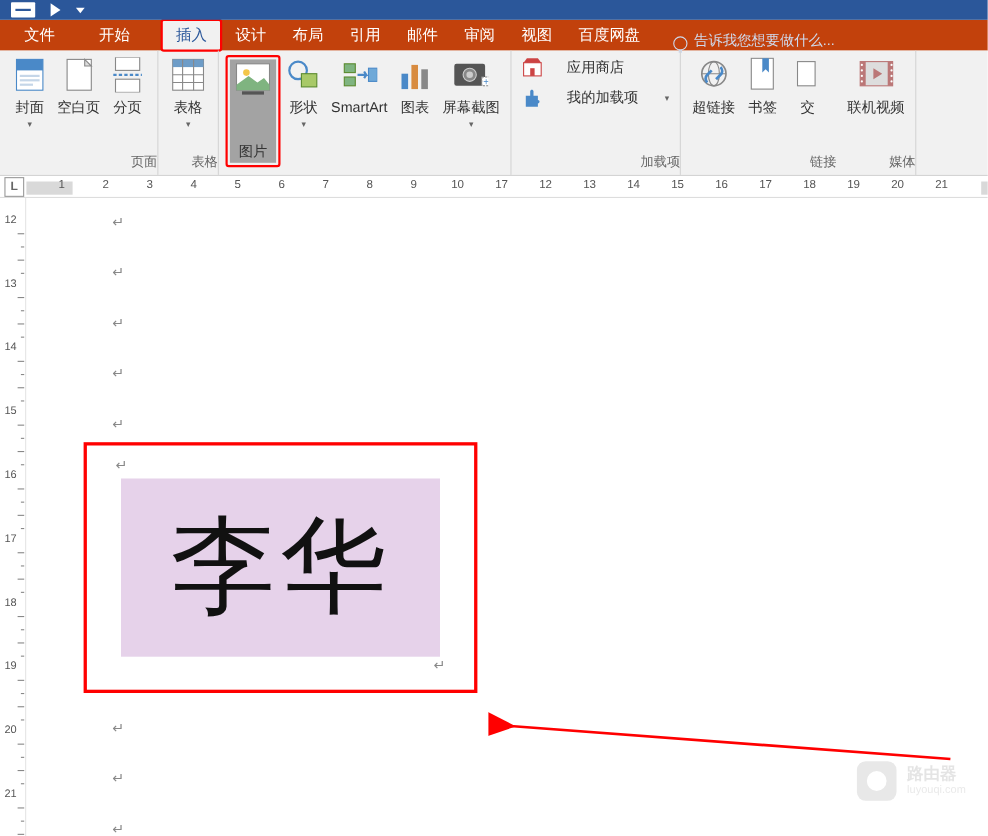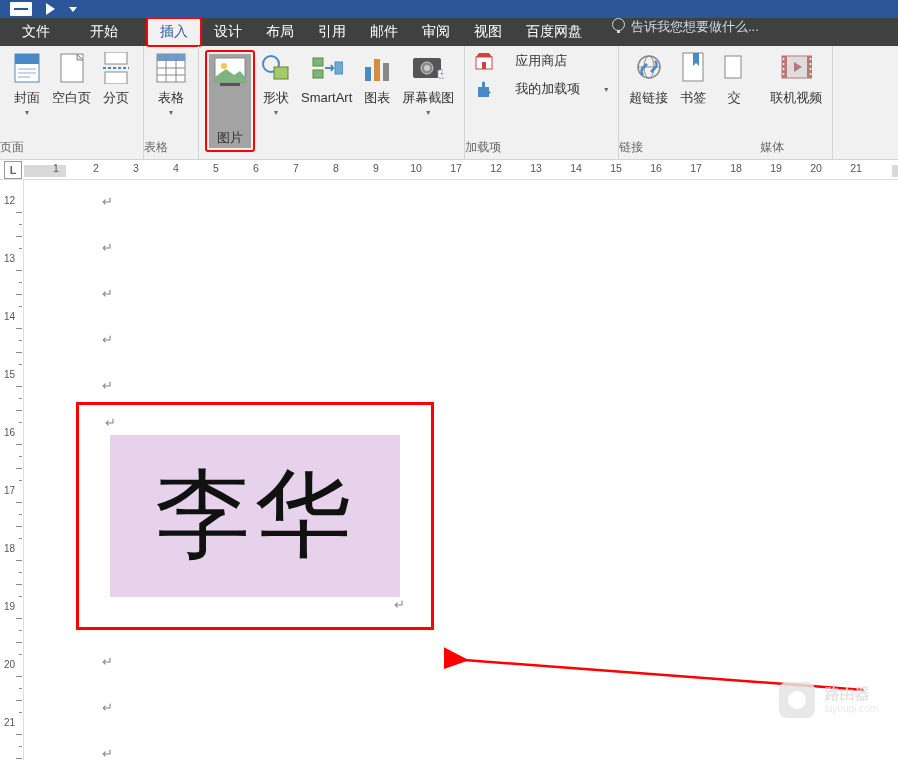--- a/index.html
+++ b/index.html
@@ -19,21 +19,21 @@
       color: #fff;
       font-size: 11px;
     }
     .qat { position: absolute; left: 10px; top: 0; display: flex; gap: 14px; align-items: center; height: 18px; }
     .qat .render-opt { width: 22px; height: 14px; background: #fff; border-radius: 1px; position: relative; }
     .qat .render-opt::after { content:""; position:absolute; top:6px; left:4px; width:14px; height:2px; background:#2b579a; }
     .qat .play-icon { width: 0; height: 0; border-left: 9px solid #fff; border-top: 6px solid transparent; border-bottom: 6px solid transparent; }
     .qat .dropdown-arrow { width: 0; height: 0; border-left: 4px solid transparent; border-right: 4px solid transparent; border-top: 5px solid #fff; }
     .tabs-bar {
       height: 28px;
-      background: #404040;
+      background: #c2410c;
       display: flex;
       align-items: stretch;
       padding-left: 10px;
       color: #fff;
     }
     .tab {
       padding: 0 12px;
       display: flex;
       align-items: center;
       font-size: 14px;
@@ -47,21 +47,21 @@
       margin-left: 16px;
     }
     .tab-highlight {
       border: 2.5px solid #ff0000;
       border-radius: 3px;
       margin: -1px 0;
     }
     .tell-me {
       margin-left: 18px;
       display: flex;
-      align-items: flex-start;
+      align-items: flex-end;
       gap: 6px;
       color: #cfd9ec;
       font-size: 13px;
     }
     .bulb-icon { width: 13px; height: 13px; border: 1.5px solid #cfd9ec; border-radius: 50%; position: relative; }
     .bulb-icon::after { content:""; position:absolute; bottom:-3px; left:4px; width:3px; height:3px; background:#cfd9ec; }
     .ribbon {
       height: 114px;
       background: #f1f1f1;
       border-bottom: 1px solid #d4d4d4;
@@ -73,21 +73,21 @@
       flex-direction: column;
       position: relative;
     }
     .group-content {
       flex: 1;
       display: flex;
       align-items: flex-start;
       padding: 4px 6px 0;
     }
     .group-label {
-      text-align: left;
+      text-align: right;
       font-size: 12px;
       color: #666;
       padding-bottom: 3px;
     }
     .rbtn {
       display: flex;
       flex-direction: column;
       align-items: center;
       justify-content: flex-start;
       padding: 2px 4px;
@@ -175,21 +175,21 @@
       position: absolute;
       left: 420px;
       top: 460px;
       width: 430px;
       height: 70px;
       pointer-events:none;
     }
     .watermark {
       position:absolute;
       right: 20px;
-      bottom: 42px;
+      bottom: 32px;
       display:flex;
       align-items:center;
       gap: 10px;
       color: #ddd;
       font-size: 14px;
       opacity: 0.85;
     }
     .wm-icon { width:36px; height:36px; border-radius:8px; background:#e4e4e4; display:flex; align-items:center; justify-content:center; }
     .wm-icon-inner { width:18px; height:18px; background:#fff; border-radius:50%; position:relative; }
     .wm-text { line-height:1.1; font-size:15px; font-weight:bold; color:#e0e0e0; }

